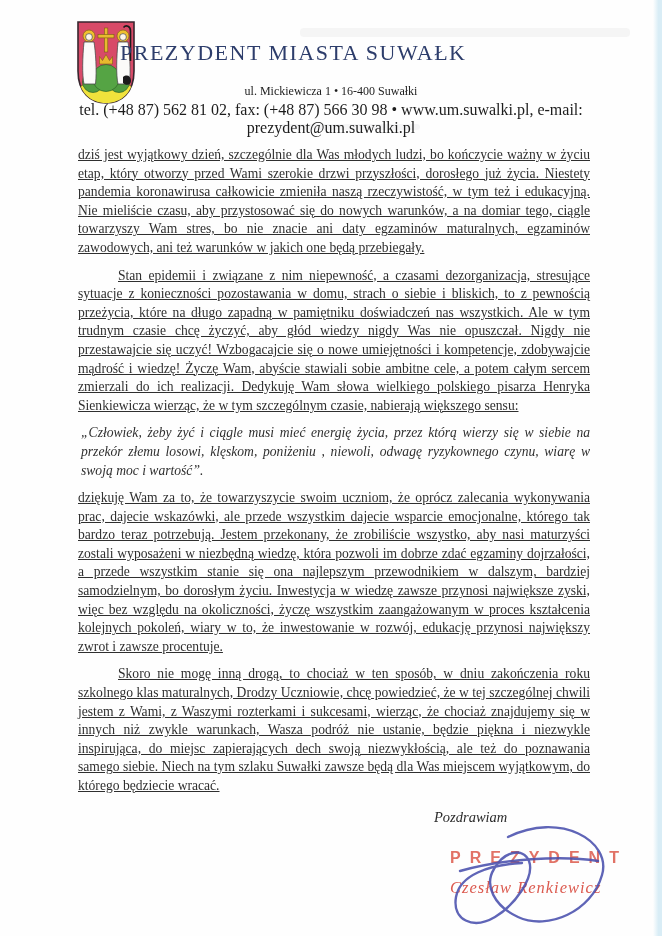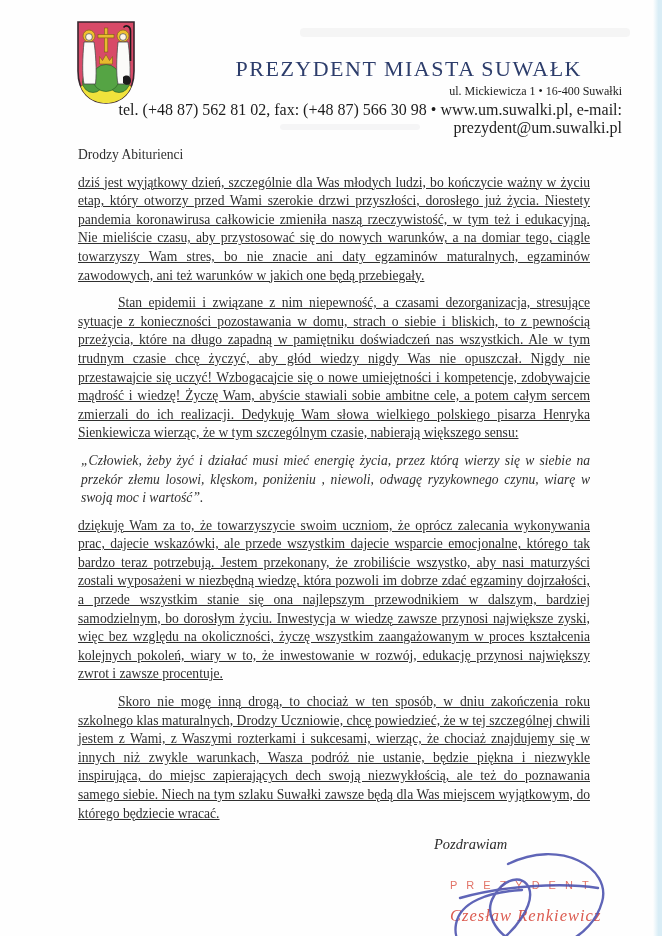--- a/index.html
+++ b/index.html
@@ -25,26 +25,26 @@
   }
   .smudge2 {
     position: absolute; left: 280px; top: 124px; width: 140px; height: 6px;
     background: #f3f3f4; border-radius: 3px; opacity: .8;
   }
 
   
   .header { position: relative; height: 140px; }
   .crest { position: absolute; left: 75px; top: 19px; width: 62px; height: 87px; }
   .title {
-    position: absolute; left: 120px; right: 80px; top: 56px;
-    text-align: right;
+    position: absolute; left: 120px; right: 80px; top: 40px;
+    text-align: left;
     font-size: 22px; letter-spacing: 1.5px;
     color: #2d3d6b;
   }
-  .addr { position: absolute; left: 40px; right: 40px; text-align: right; color: #1c1c1c; }
+  .addr { position: absolute; left: 40px; right: 40px; text-align: center; color: #1c1c1c; }
   .addr1 { top: 84px; font-size: 12px; }
   .addr2 { top: 101px; font-size: 16px; }
 
   
   .content {
     position: absolute; left: 78px; top: 146px; width: 512px;
     font-size: 13.6px; line-height: 18.6px;
   }
   .content p { margin: 0 0 9px 0; }
   .just { text-align: justify; text-decoration: underline; }
@@ -57,21 +57,21 @@
   .closing {
     position: absolute; left: 356px; top: 3px;
     font-style: italic; font-size: 14.5px; color: #2a2a2a;
   }
   .stamp {
     position: absolute; left: 372px; top: 44px; width: 180px;
     color: #dd5a4c; text-align: left;
   }
   .stamp-title {
     font-family: "Liberation Sans", sans-serif;
-    font-weight: normal; font-size: 11px; letter-spacing: 9px;
+    font-weight: bold; font-size: 16px; letter-spacing: 9px;
     opacity: .85;
   }
   .stamp-name {
     margin-top: 12px;
     font-style: italic; font-size: 16.5px; letter-spacing: 1px;
     color: #d8493d; opacity: .9;
   }
   .signature-svg { position: absolute; left: 332px; top: 12px; z-index: 3; }
 </style>
 </head>
@@ -109,24 +109,23 @@
           <path d="M48,58 C52,55 56,57 56,62 C56,66 51,67 48,64 Z" fill="#1b1b1b"></path>
         </g>
       </svg>
     </div>
     <div class="title">PREZYDENT MIASTA SUWAŁK</div>
     <div class="addr addr1">ul. Mickiewicza 1 • 16-400 Suwałki</div>
     <div class="addr addr2">tel. (+48 87) 562 81 02, fax: (+48 87) 566 30 98 • www.um.suwalki.pl, e-mail: prezydent@um.suwalki.pl</div>
   </div>
 
   <div class="content">
-    <p class="salutation">Drodzy Abiturienci</p>
     <p class="just">dziś jest wyjątkowy dzień, szczególnie dla Was młodych ludzi, bo kończycie ważny w życiu etap, który otworzy przed Wami szerokie drzwi przyszłości, dorosłego już życia. Niestety pandemia koronawirusa całkowicie zmieniła naszą rzeczywistość, w tym też i edukacyjną. Nie mieliście czasu, aby przystosować się do nowych warunków, a na domiar tego, ciągle towarzyszy Wam stres, bo nie znacie ani daty egzaminów maturalnych, egzaminów zawodowych, ani też warunków w jakich one będą przebiegały.</p>
     <p class="just indent">Stan epidemii i związane z nim niepewność, a czasami dezorganizacja, stresujące sytuacje z konieczności pozostawania w domu, strach o siebie i bliskich, to z pewnością przeżycia, które na długo zapadną w pamiętniku doświadczeń nas wszystkich. Ale w tym trudnym czasie chcę życzyć, aby głód wiedzy nigdy Was nie opuszczał. Nigdy nie przestawajcie się uczyć! Wzbogacajcie się o nowe umiejętności i kompetencje, zdobywajcie mądrość i wiedzę! Życzę Wam, abyście stawiali sobie ambitne cele, a potem całym sercem zmierzali do ich realizacji. Dedykuję Wam słowa wielkiego polskiego pisarza Henryka Sienkiewicza wierząc, że w tym szczególnym czasie, nabierają większego sensu:</p>
-    <p class="quote">„Człowiek, żeby żyć i działać musi mieć energię życia, przez którą wierzy się w siebie na przekór złemu losowi, klęskom, poniżeniu , niewoli, odwagę ryzykownego czynu, wiarę w swoją moc i wartość”.</p>
+    <p class="quote">„Człowiek, żeby żyć i ciągle musi mieć energię życia, przez którą wierzy się w siebie na przekór złemu losowi, klęskom, poniżeniu , niewoli, odwagę ryzykownego czynu, wiarę w swoją moc i wartość”.</p>
     <p class="just">dziękuję Wam za to, że towarzyszycie swoim uczniom, że oprócz zalecania wykonywania prac, dajecie wskazówki, ale przede wszystkim dajecie wsparcie emocjonalne, którego tak bardzo teraz potrzebują. Jestem przekonany, że zrobiliście wszystko, aby nasi maturzyści zostali wyposażeni w niezbędną wiedzę, która pozwoli im dobrze zdać egzaminy dojrzałości, a przede wszystkim stanie się ona najlepszym przewodnikiem w dalszym, bardziej samodzielnym, bo dorosłym życiu. Inwestycja w wiedzę zawsze przynosi największe zyski, więc bez względu na okoliczności, życzę wszystkim zaangażowanym w proces kształcenia kolejnych pokoleń, wiary w to, że inwestowanie w rozwój, edukację przynosi największy zwrot i zawsze procentuje.</p>
     <p class="just indent">Skoro nie mogę inną drogą, to chociaż w ten sposób, w dniu zakończenia roku szkolnego klas maturalnych, Drodzy Uczniowie, chcę powiedzieć, że w tej szczególnej chwili jestem z Wami, z Waszymi rozterkami i sukcesami, wierząc, że chociaż znajdujemy się w innych niż zwykle warunkach, Wasza podróż nie ustanie, będzie piękna i niezwykle inspirująca, do miejsc zapierających dech swoją niezwykłością, ale też do poznawania samego siebie. Niech na tym szlaku Suwałki zawsze będą dla Was miejscem wyjątkowym, do którego będziecie wracać.</p>
 
     <div class="sig-area">
       <div class="closing">Pozdrawiam</div>
 
       <div class="stamp">
         <div class="stamp-title">PREZYDENT</div>
         <div class="stamp-name">Czesław Renkiewicz</div>
       </div>

